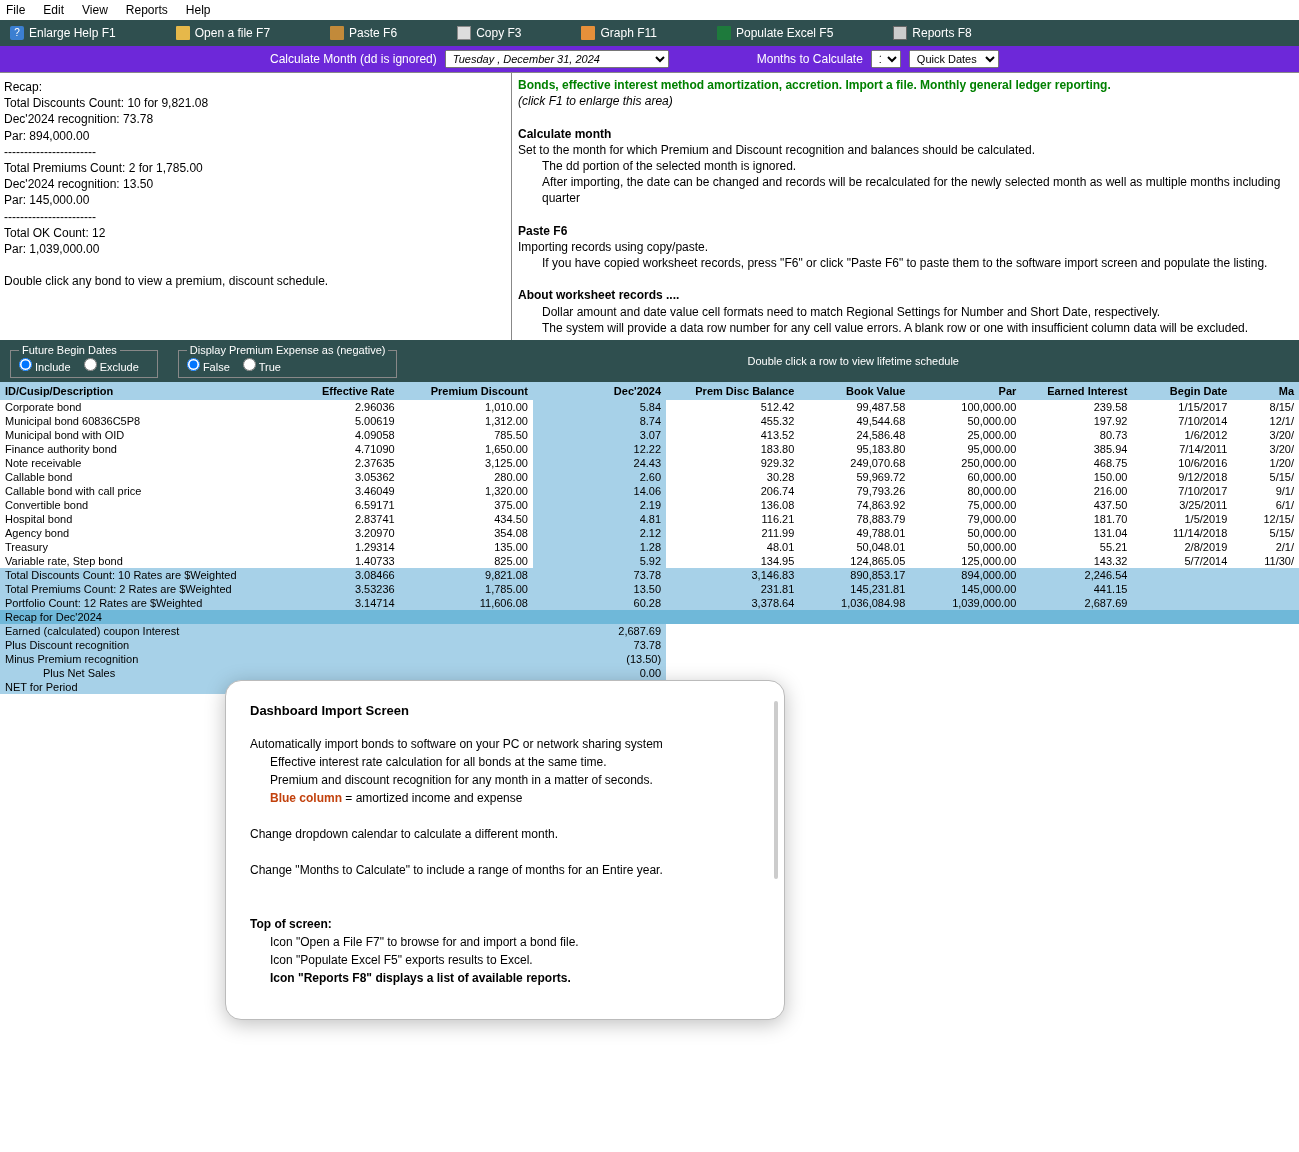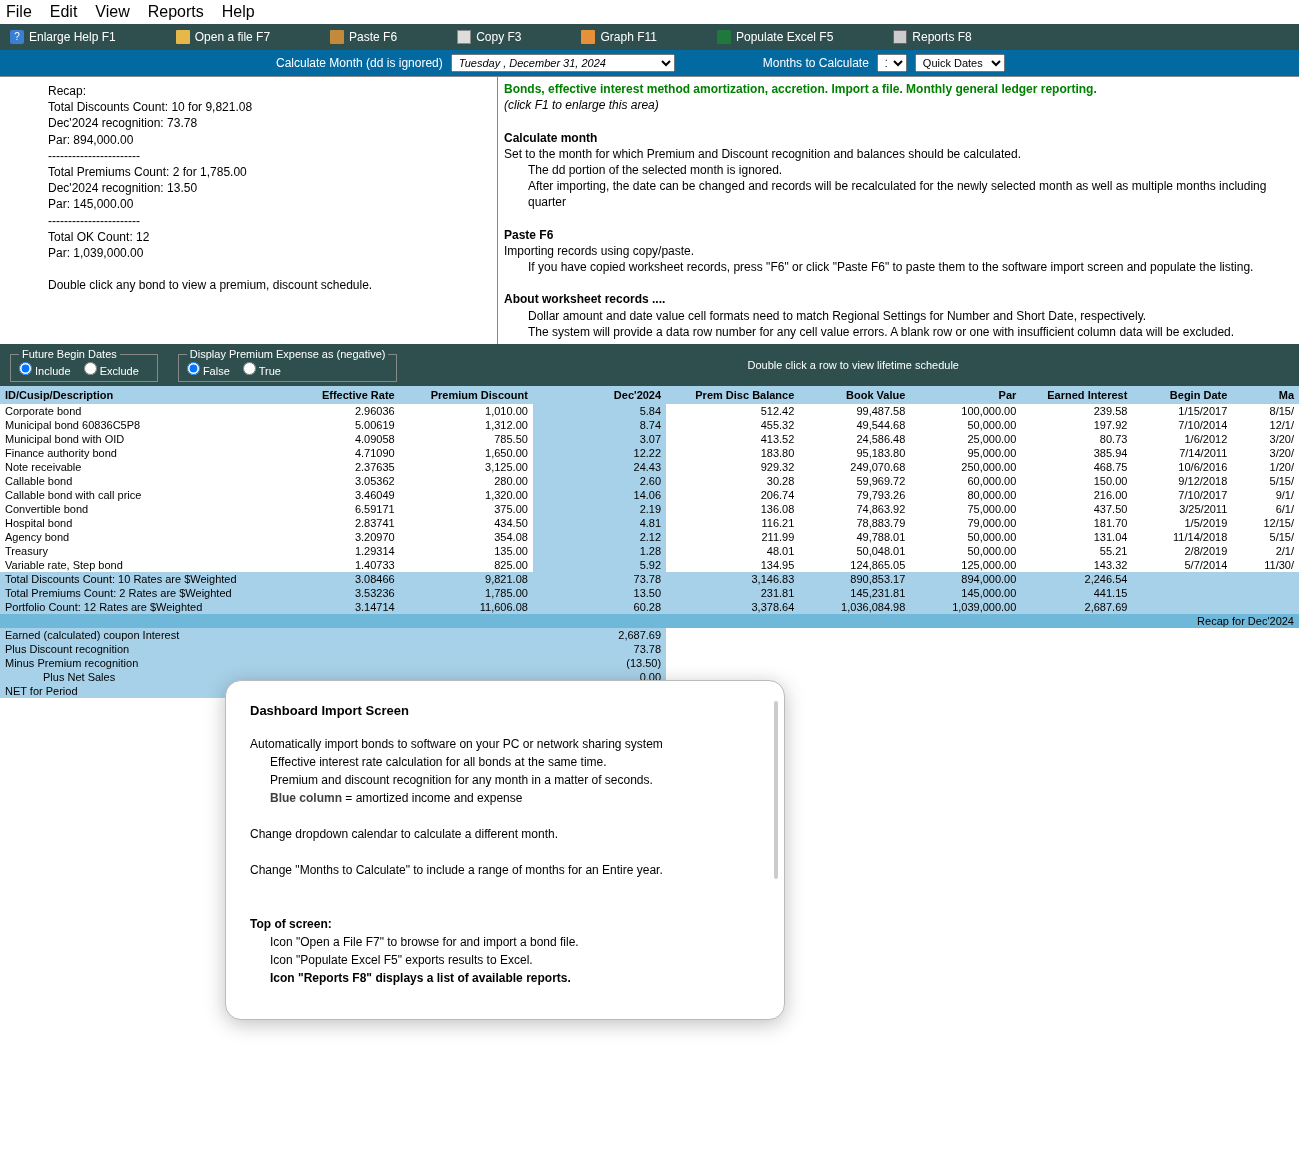--- a/index.html
+++ b/index.html
@@ -1,29 +1,29 @@
 <!DOCTYPE html>
 <html><head>
 <meta charset="utf-8">
 <style>
 * { box-sizing: border-box; margin: 0; padding: 0; }
 body { font-family: Arial, sans-serif; font-size: 11px; background: #fff; color: #000; width: 1299px; }
-.menubar { background: #fff; padding: 3px 6px; display: flex; gap: 18px; font-size: 16px; }
+.menubar { background: #fff; padding: 3px 6px; display: flex; gap: 18px; font-size: 12px; }
 .menubar span { cursor: pointer; }
 .toolbar { background: #2f4f4f; color: #fff; padding: 6px 10px; display: flex; gap: 60px; align-items: center; font-size: 12px; }
 .toolbar-item { display: flex; align-items: center; gap: 5px; cursor: pointer; }
 .icon-box { width: 14px; height: 14px; display: inline-block; }
-.controlbar { background: #0369a1; color: #fff; padding: 4px 16px; display: flex; align-items: center; gap: 8px; font-size: 12px; }
+.controlbar { background: #6d28d9; color: #fff; padding: 4px 10px; display: flex; align-items: center; gap: 8px; font-size: 12px; }
 .controlbar-inner { margin-left: 260px; display: flex; align-items: center; gap: 8px; }
 select, input[type=text] { font-size: 11px; padding: 1px 3px; }
 .date-select { width: 224px; font-style: italic; }
 .months-input { width: 30px; }
 .quick-select { width: 90px; }
 .main-split { display: flex; border-top: 1px solid #888; }
-.left-pane { width: 454px; padding: 6px 4px; font-size: 12px; line-height: 1.35; border-right: 1px solid #888; margin-left: 44px; }
+.left-pane { width: 512px; padding: 6px 4px; font-size: 12px; line-height: 1.35; border-right: 1px solid #888; }
 .right-pane { flex: 1; padding: 4px 6px; font-size: 12px; line-height: 1.35; }
 .right-pane .green { color: #008000; font-weight: bold; }
 .right-pane .italic { font-style: italic; }
 .right-pane .bold { font-weight: bold; }
 .right-pane .indent { margin-left: 24px; }
 .options-bar { background: #2f4f4f; color: #fff; padding: 4px 10px; display: flex; align-items: center; gap: 20px; font-size: 11px; }
 fieldset { border: 1px solid #888; padding: 2px 8px 4px 8px; color: #fff; }
 fieldset legend { font-size: 11px; padding: 0 3px; }
 .radio-group label { margin-right: 10px; }
 .hint { flex: 1; text-align: center; font-size: 11px; }
@@ -33,21 +33,21 @@
 table.grid td { padding: 1px 5px; text-align: right; border: none; white-space: nowrap; overflow: hidden; }
 table.grid td:first-child { text-align: left; }
 table.grid tr.data-row td.hl { background: #a7d1e8; }
 table.grid tr.total-row td { background: #a7d1e8; }
 table.grid tr.recap-hdr td { background: #6fb8d9; font-weight: normal; }
 table.grid tr.recap-row td { background: #a7d1e8; }
 .popup { position: absolute; left: 225px; top: 680px; width: 560px; height: 340px; background: #fff; border: 1px solid #bbb; border-radius: 16px; box-shadow: 0 4px 20px rgba(0,0,0,0.25); padding: 20px 24px; font-size: 12px; line-height: 1.5; }
 .popup .scroll-ind { position: absolute; right: 6px; top: 20px; bottom: 140px; width: 4px; background: #ccc; border-radius: 2px; }
 .popup h3 { font-size: 13px; font-weight: bold; margin-bottom: 14px; }
 .popup .indent2 { margin-left: 20px; }
-.popup .blue { color: #404040; font-weight: bold; }
+.popup .blue { color: #c2410c; font-weight: bold; }
 .popup .strong { font-weight: bold; }
 </style>
 </head>
 <body>
 
 <div class="menubar">
   <span>File</span>
   <span>Edit</span>
   <span>View</span>
   <span>Reports</span>
@@ -356,21 +356,21 @@
         <td>11,606.08</td>
         <td>60.28</td>
         <td>3,378.64</td>
         <td>1,036,084.98</td>
         <td>1,039,000.00</td>
         <td>2,687.69</td>
         <td></td>
         <td></td>
       </tr>
       <tr class="recap-hdr">
-        <td colspan="10" style="text-align: right; margin-left: 17px;">Recap for Dec'2024</td>
+        <td colspan="10" style="text-align: left; margin-left: 17px;">Recap for Dec'2024</td>
       </tr>
       <tr class="recap-row">
         <td style="text-align: left;">Earned (calculated) coupon Interest</td>
         <td></td>
         <td></td>
         <td>2,687.69</td>
         <td style="background: rgb(255, 255, 255);"></td>
         <td style="background: rgb(255, 255, 255);"></td>
         <td style="background: rgb(255, 255, 255);"></td>
         <td style="background: rgb(255, 255, 255);"></td>

